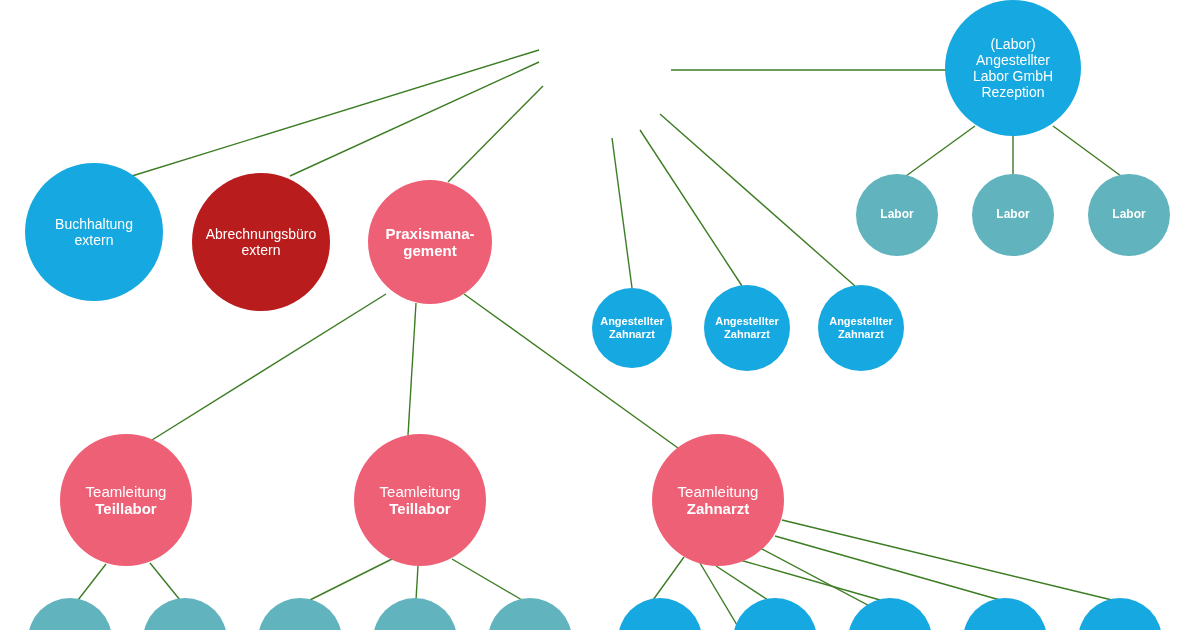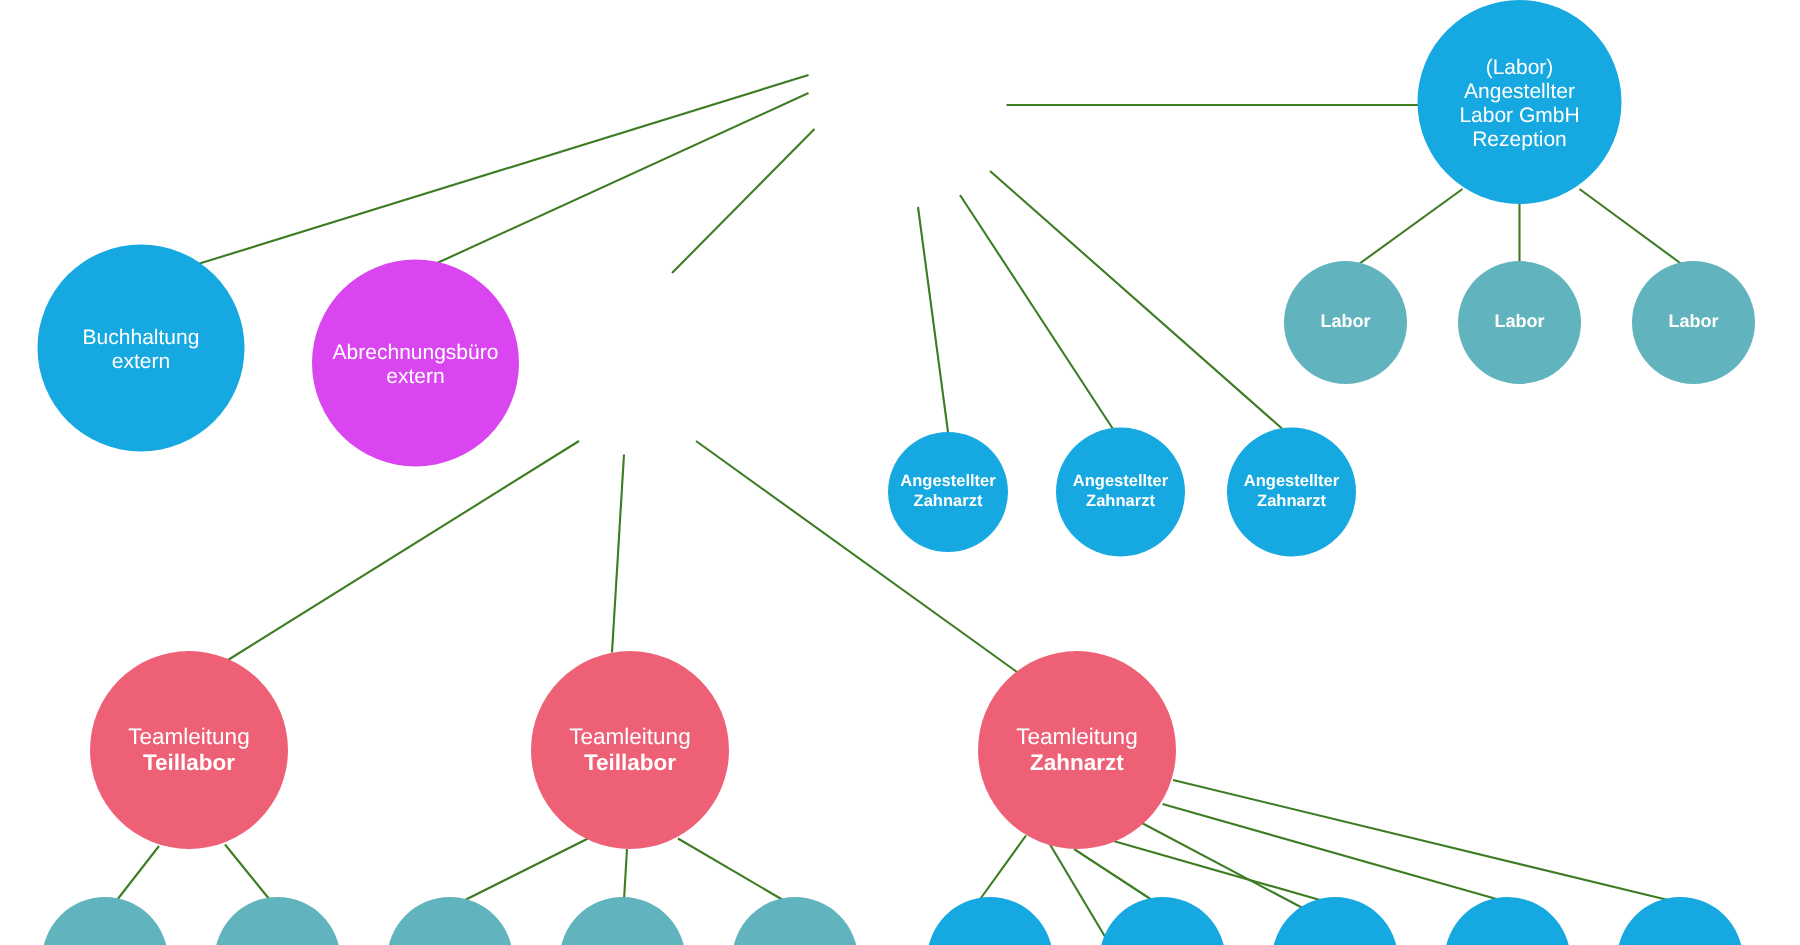--- a/index.html
+++ b/index.html
@@ -86,22 +86,25 @@
       <line x1="775" y1="536" x2="1000" y2="600" stroke="#3c7c23" stroke-width="1.4"></line>
       <line x1="782" y1="520" x2="1112" y2="600" stroke="#3c7c23" stroke-width="1.4"></line>
     </svg>
   <div id="node-layer">
       <div class="node" style="left: 945px; top: 0px; width: 136px; height: 136px; background: rgb(22, 168, 224); font-size: 14px;">
         <span class="node-label"><span class="w-regular">(Labor)</span><br><span class="w-regular">Angestellter</span><br><span class="w-regular">Labor GmbH</span><br><span class="w-regular">Rezeption</span></span>
       </div>
       <div class="node" style="left: 25px; top: 163px; width: 138px; height: 138px; background: rgb(22, 168, 224); font-size: 14px;">
         <span class="node-label"><span class="w-regular">Buchhaltung</span><br><span class="w-regular">extern</span></span>
       </div>
-      <div class="node" style="left: 208px; top: 173px; width: 138px; height: 138px; background: #d946ef; font-size: 14px;">
+      <div class="node" style="left: 192px; top: 173px; width: 138px; height: 138px; background: #b91c1c; font-size: 14px;">
         <span class="node-label"><span class="w-regular">Abrechnungsbüro</span><br><span class="w-regular">extern</span></span>
+      </div>
+      <div class="node" style="left: 368px; top: 180px; width: 124px; height: 124px; background: rgb(238, 96, 118); font-size: 15px;">
+        <span class="node-label"><span class="w-bold">Praxismana-</span><br><span class="w-bold">gement</span></span>
       </div>
       <div class="node" style="left: 592px; top: 288px; width: 80px; height: 80px; background: rgb(22, 168, 224); font-size: 11px;">
         <span class="node-label"><span class="w-bold">Angestellter</span><br><span class="w-bold">Zahnarzt</span></span>
       </div>
       <div class="node" style="left: 704px; top: 285px; width: 86px; height: 86px; background: rgb(22, 168, 224); font-size: 11px;">
         <span class="node-label"><span class="w-bold">Angestellter</span><br><span class="w-bold">Zahnarzt</span></span>
       </div>
       <div class="node" style="left: 818px; top: 285px; width: 86px; height: 86px; background: rgb(22, 168, 224); font-size: 11px;">
         <span class="node-label"><span class="w-bold">Angestellter</span><br><span class="w-bold">Zahnarzt</span></span>
       </div>

